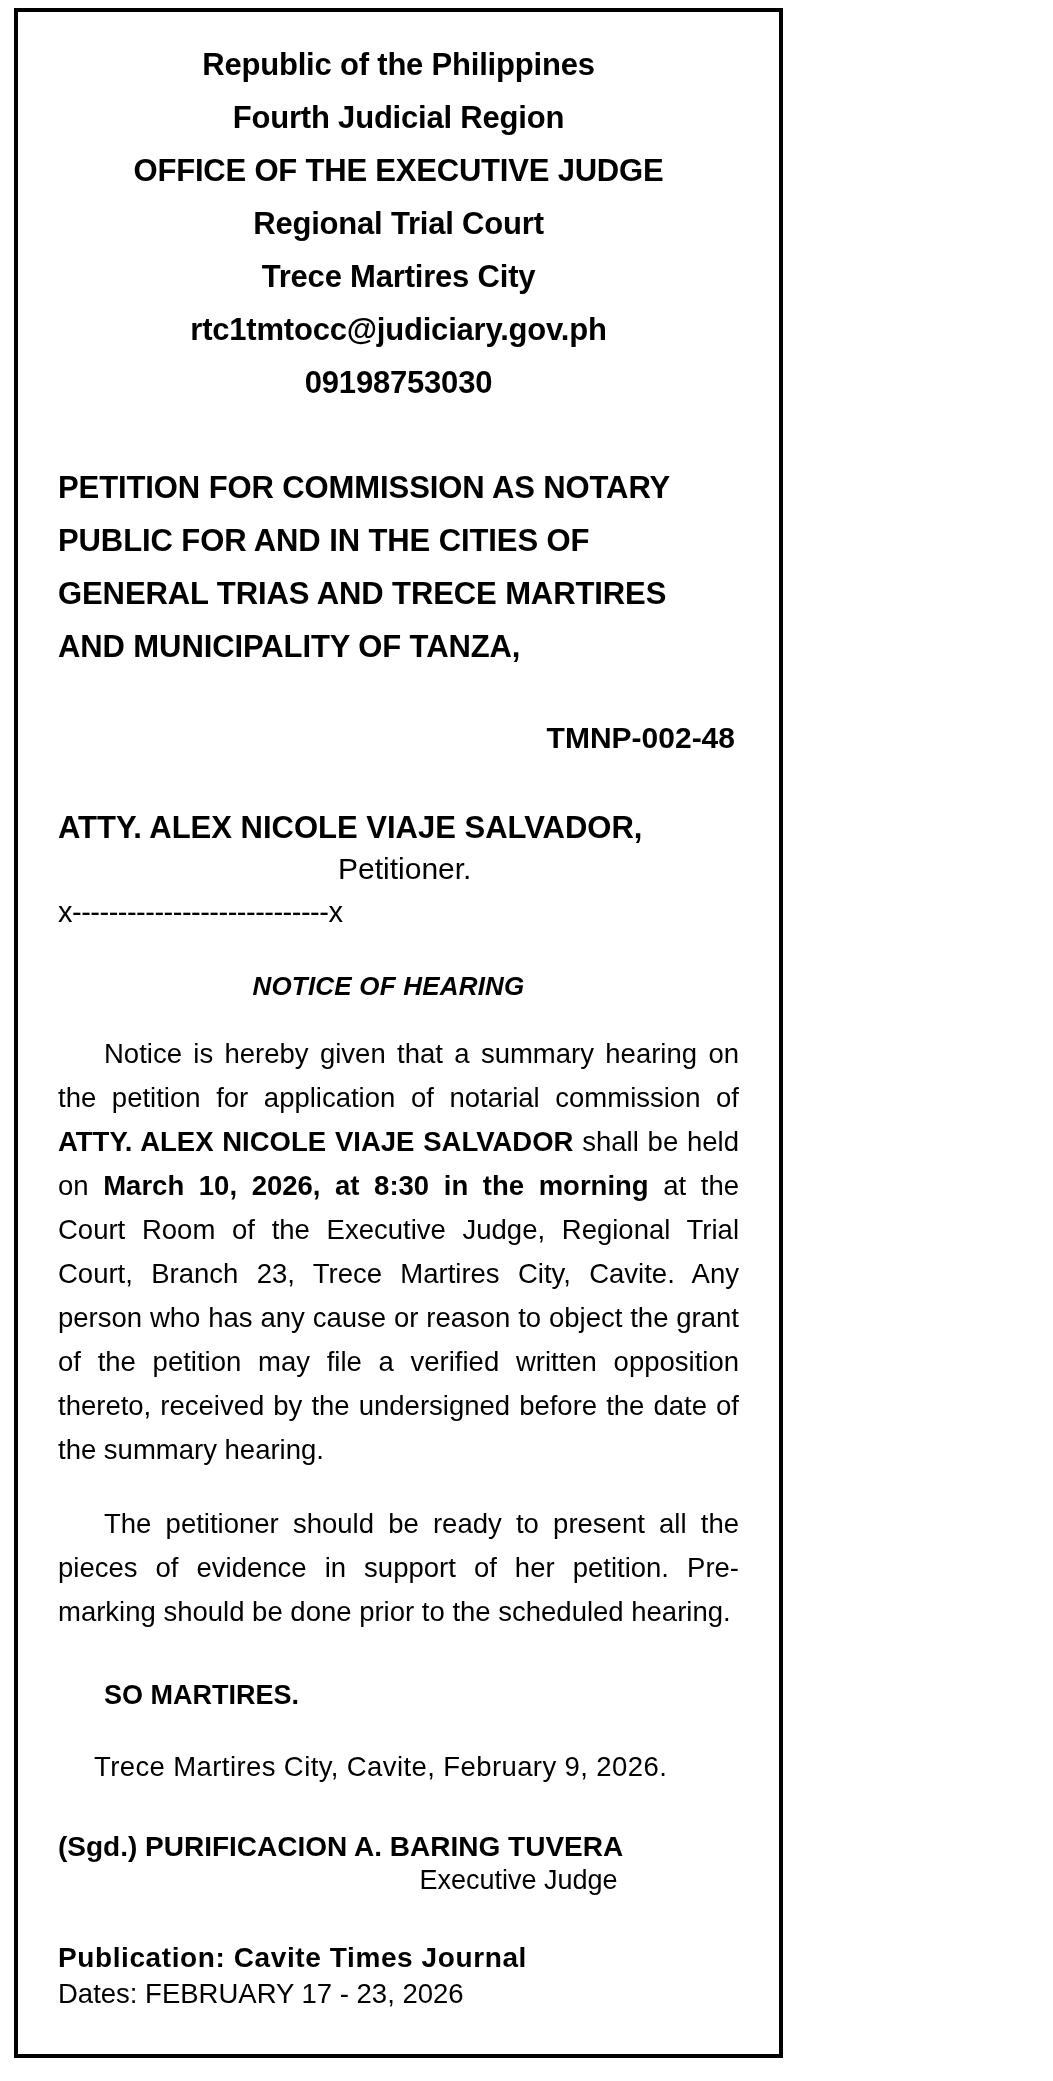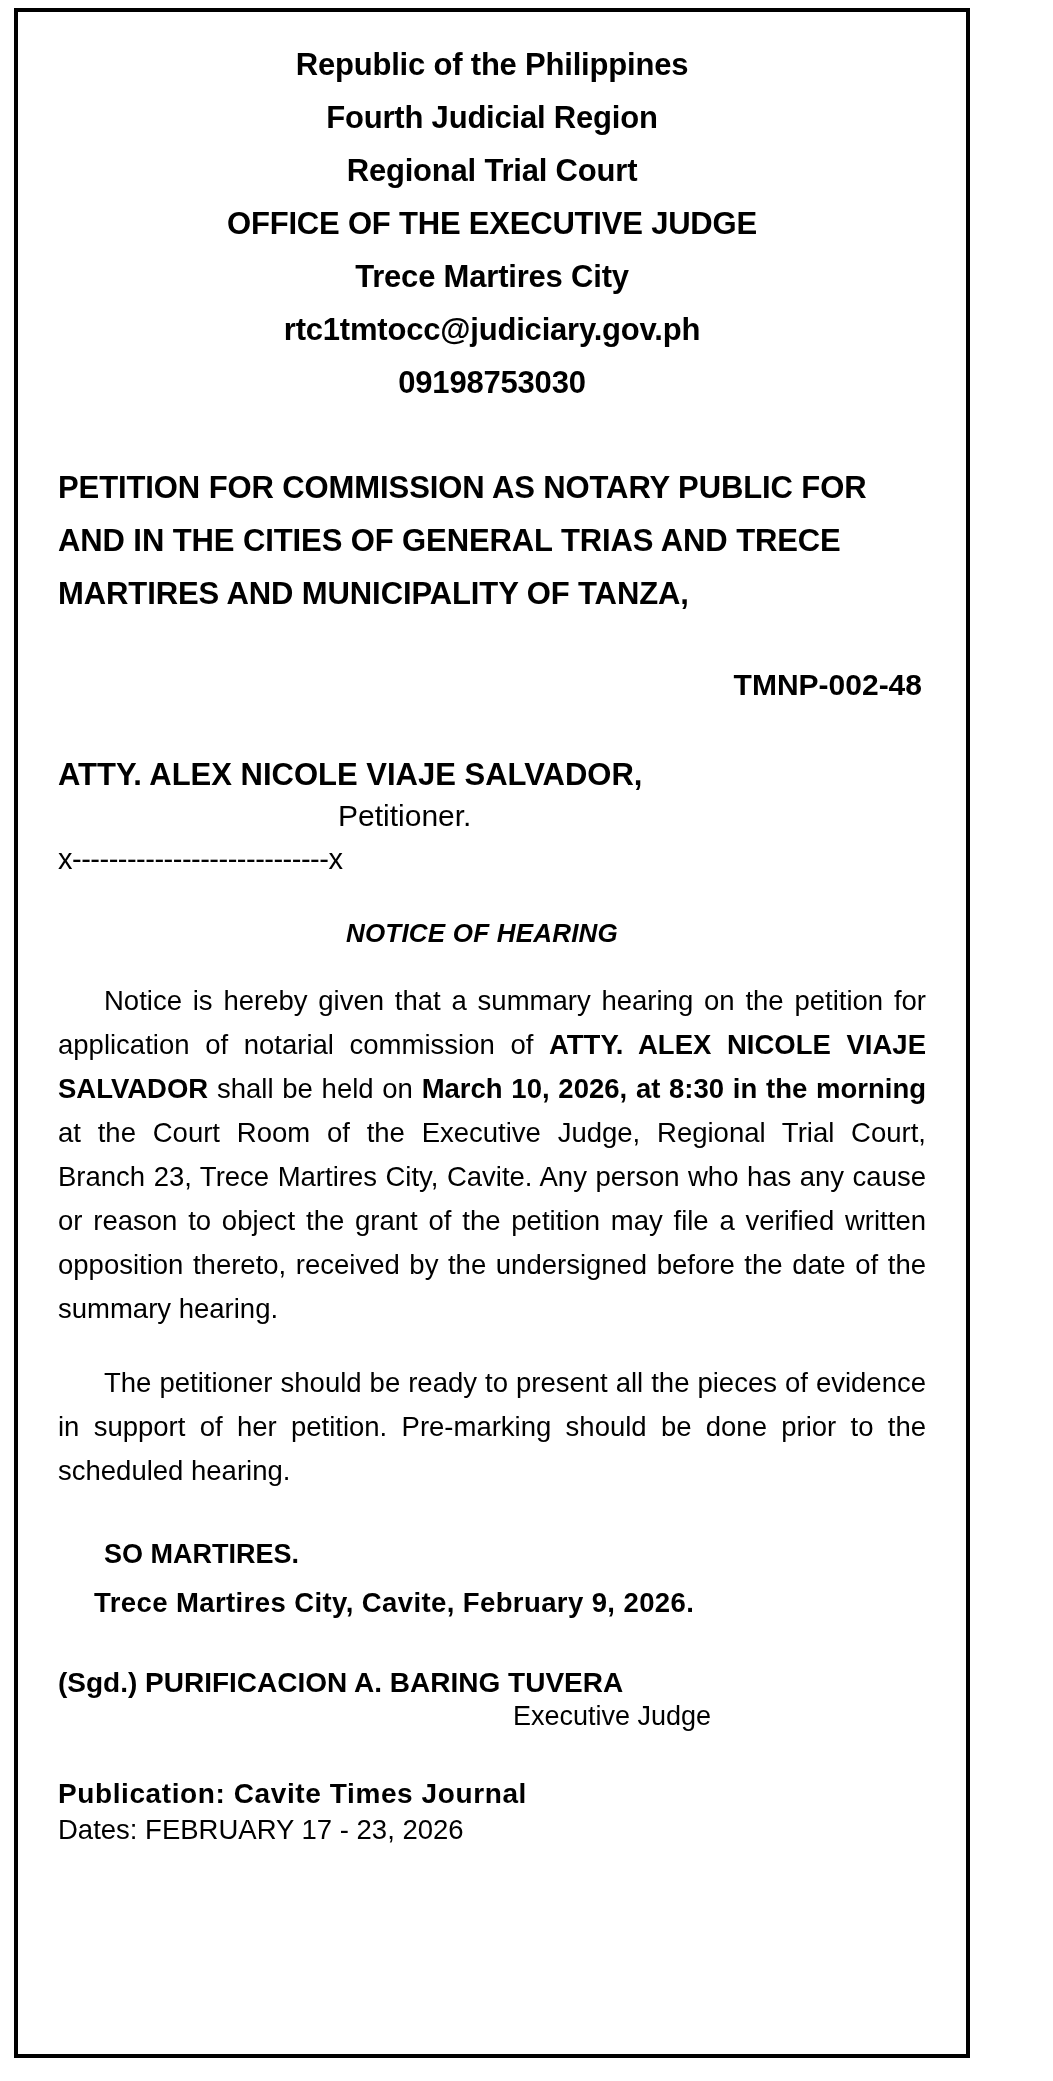--- a/index.html
+++ b/index.html
@@ -11,21 +11,21 @@
     width: 1053px;
     height: 2081px;
     font-family: "Liberation Sans", sans-serif;
     color: #000000;
     position: relative;
   }
   .page {
     position: absolute;
     left: 14px;
     top: 8px;
-    width: 956px;
+    width: 769px;
     height: 2050px;
     border: 4px solid #000000;
     box-sizing: border-box;
     background: #ffffff;
   }
   .inner {
     padding: 26px 40px 0 40px;
   }
 
   
@@ -102,25 +102,24 @@
   }
 
   .so-ordered {
     margin-top: 46px;
     font-weight: bold;
     font-size: 27px;
     padding-left: 46px;
   }
 
   .place-date {
-    margin-top: 17px;
+    margin-top: 40px;
     font-size: 27.5px;
     padding-left: 36px;
     letter-spacing: 0.4px;
-    font-weight: bold;
   }
 
   .signatory {
     margin-top: 48px;
     font-weight: bold;
     font-size: 28px;
     padding-right: 2px;
   }
   .signatory-title {
     margin-top: 2px;
@@ -142,22 +141,22 @@
 </style>
 </head>
 <body>
 
 <div class="page">
   <div class="inner">
 
     <div class="header">
       <div class="line">Republic of the Philippines</div>
       <div class="line">Fourth Judicial Region</div>
+      <div class="line">OFFICE OF THE EXECUTIVE JUDGE</div>
       <div class="line">Regional Trial Court</div>
-      <div class="line">OFFICE OF THE EXECUTIVE JUDGE</div>
       <div class="line">Trece Martires City</div>
       <div class="line">rtc1tmtocc@judiciary.gov.ph</div>
       <div class="line">09198753030</div>
     </div>
 
     <div class="caption">PETITION FOR COMMISSION AS NOTARY PUBLIC FOR AND IN THE CITIES OF GENERAL TRIAS AND TRECE MARTIRES AND MUNICIPALITY OF TANZA,</div>
 
     <div class="case-no">TMNP-002-48</div>
 
     <div class="petitioner-name">ATTY. ALEX NICOLE VIAJE SALVADOR,</div>

